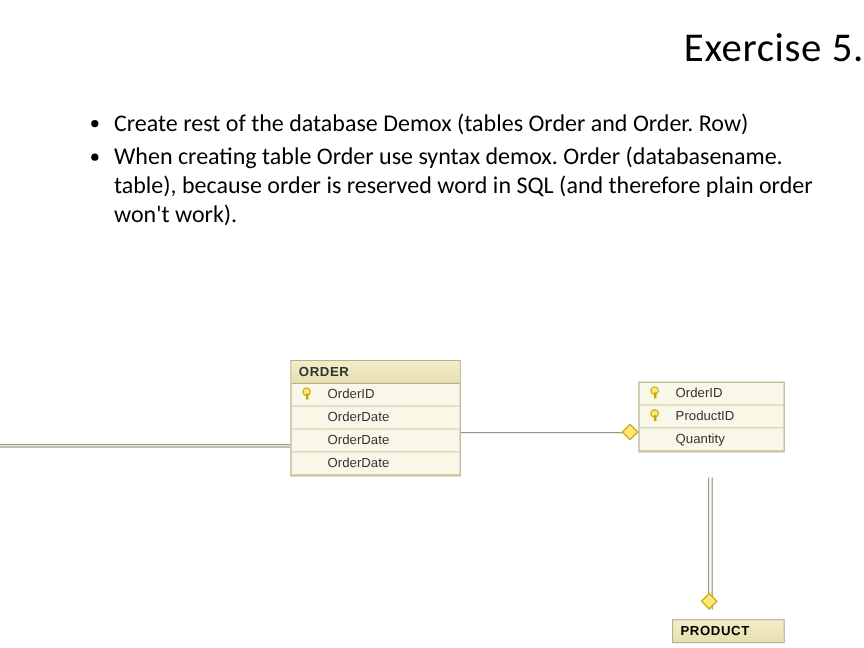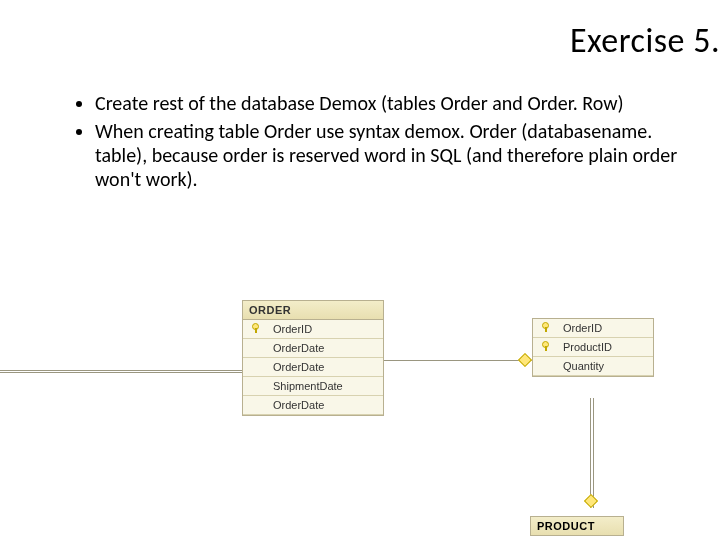--- a/index.html
+++ b/index.html
@@ -145,24 +145,20 @@
       <tr>
             <td class="keycell"></td>
             <td>OrderDate</td>
           </tr>
       <tr>
             <td class="keycell"></td>
             <td>OrderDate</td>
           </tr>
       <tr>
             <td class="keycell"></td>
-            <td>ShipmentDate</td>
-          </tr>
-      <tr>
-            <td class="keycell"></td>
             <td>OrderDate</td>
           </tr>
     </tbody>
       </table>
   </div>
 
   <div class="line" style="left:384px; top:60px; width:148px;"></div>
   <div class="diamond" style="left:520px; top:55px;"></div>
 
   <div class="tbl" style="left:532px; top:18px; width:120px;">
@@ -181,15 +177,15 @@
             <td>Quantity</td>
           </tr>
     </tbody>
       </table>
   </div>
 
   <div class="vline" style="left:590px; top:98px; height:110px;"></div>
   <div class="vline" style="left:593px; top:98px; height:110px;"></div>
   <div class="diamond" style="left:586px; top:196px;"></div>
 
-  <div class="product-stub" style="left:530px; top:216px; width:80px;">PRODUCT</div>
+  <div class="product-stub" style="left:560px; top:216px; width:80px;">PRODUCT</div>
 
 </div>
 
 </body></html>

